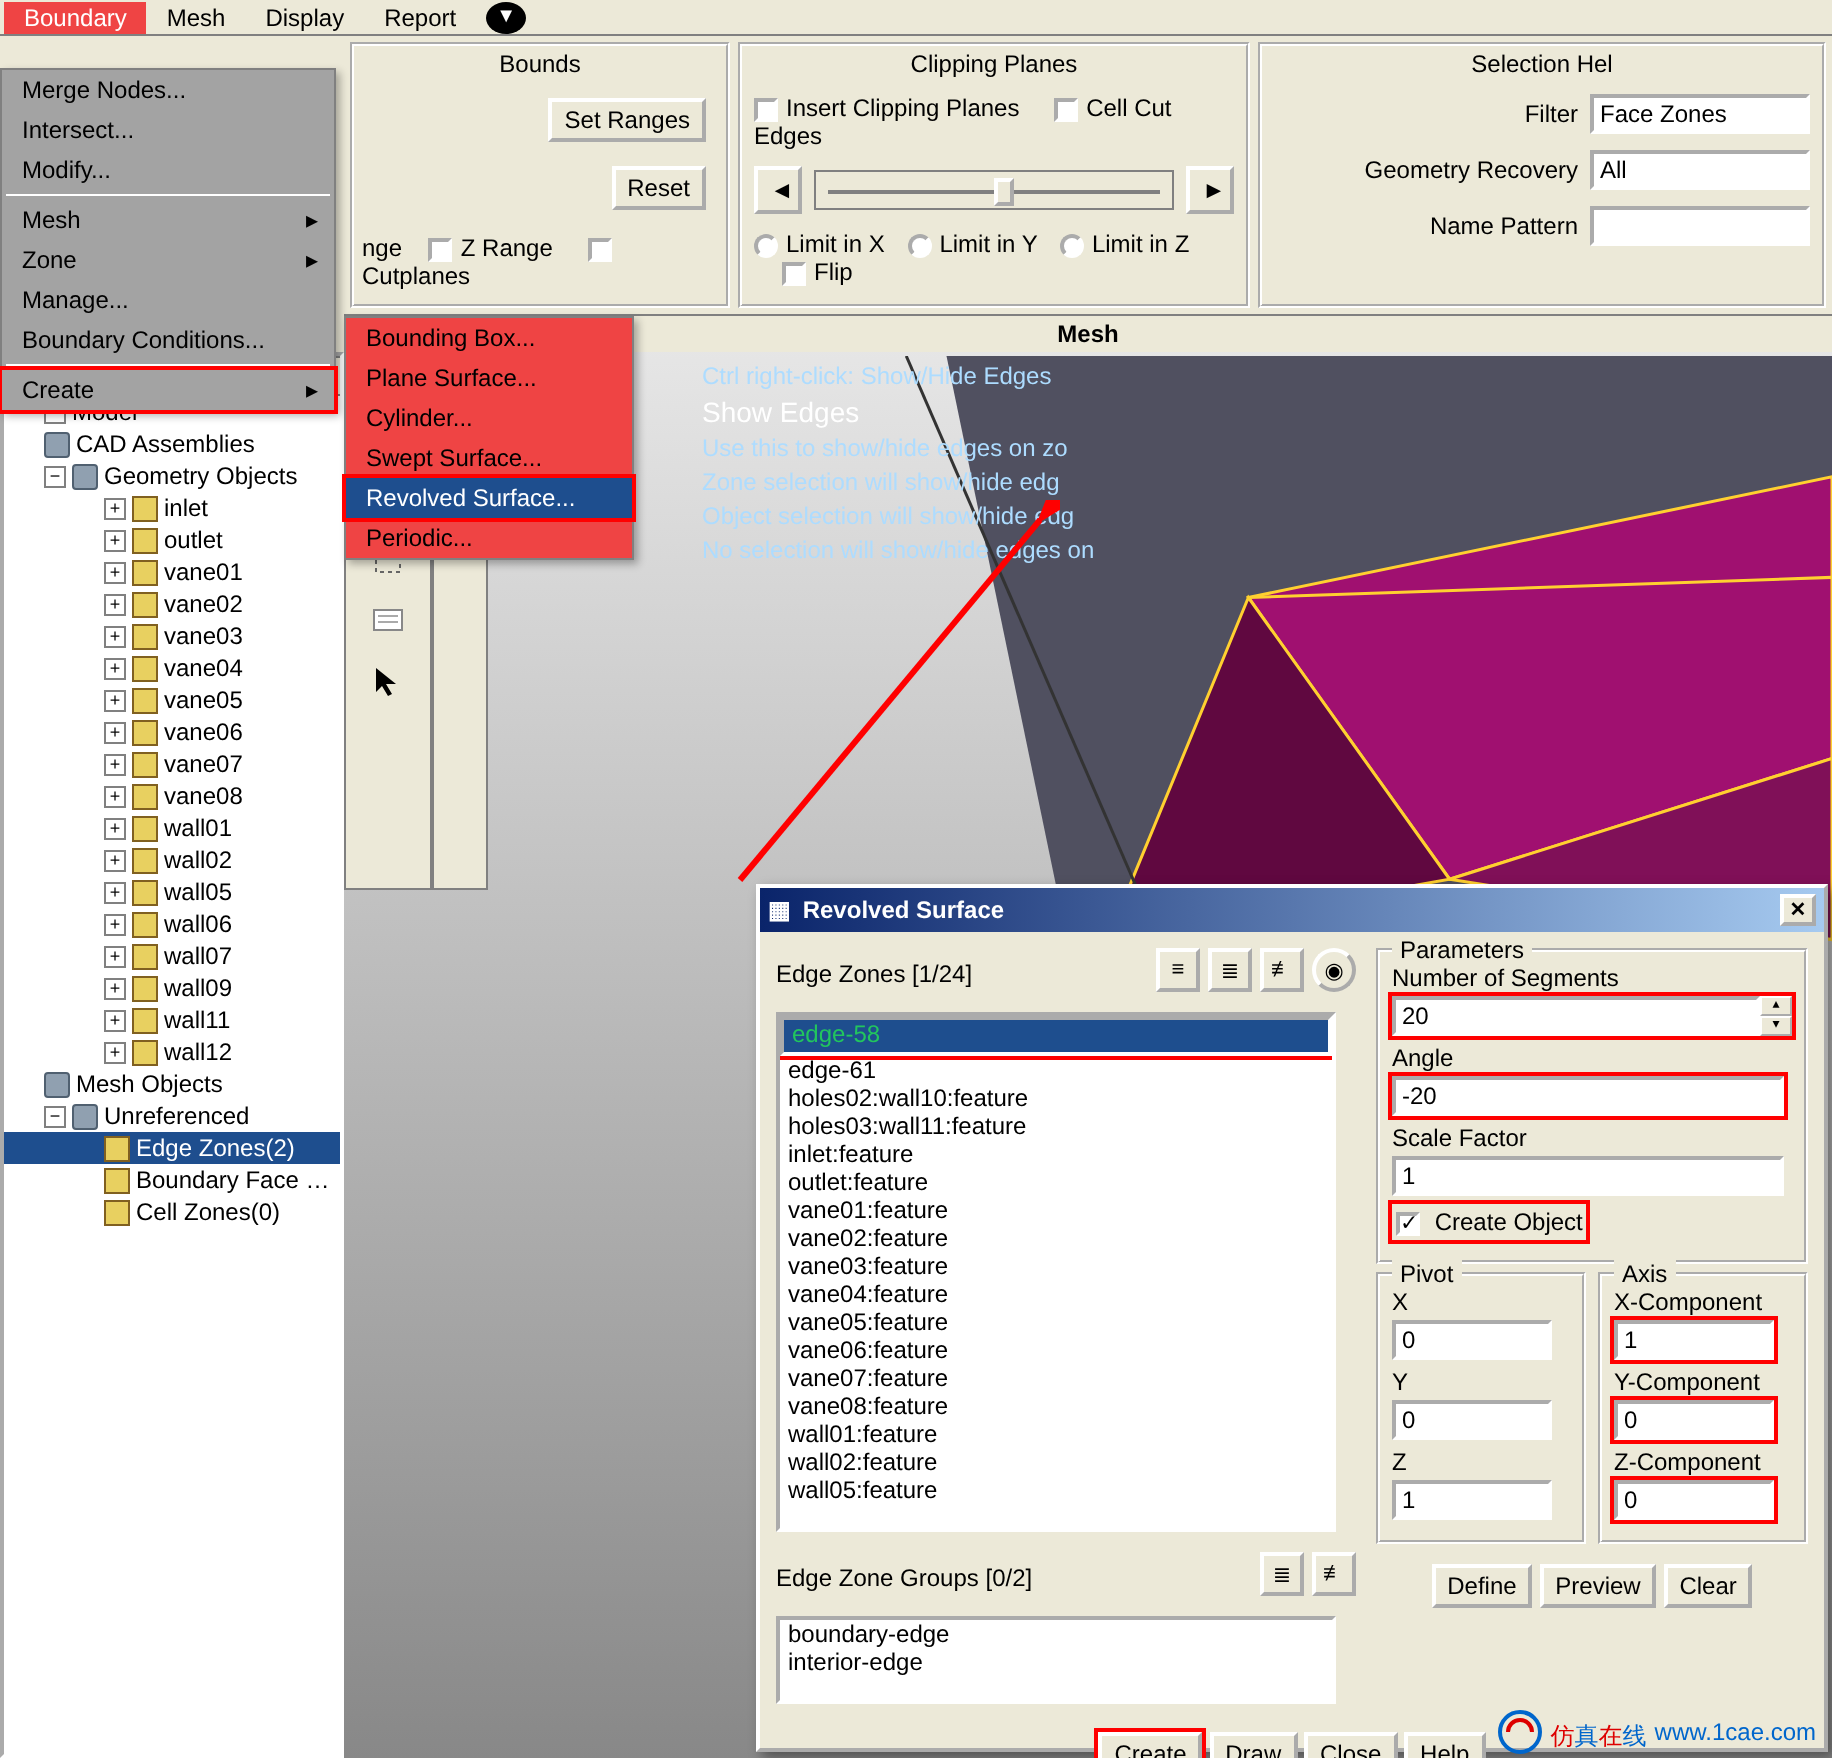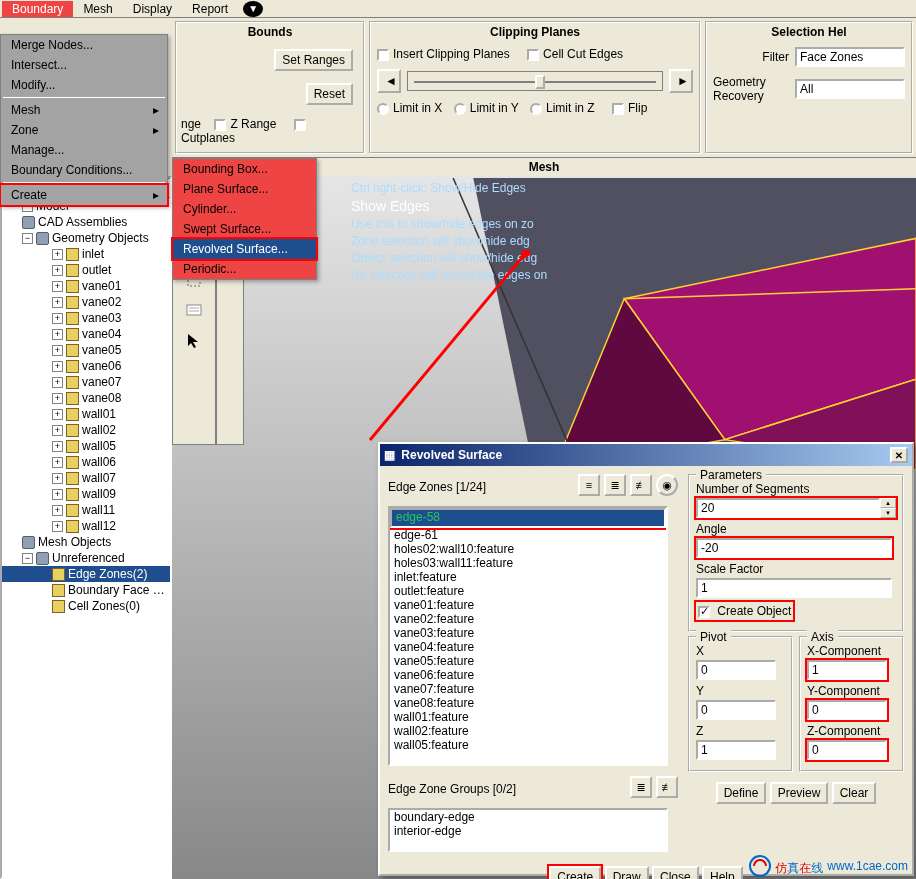--- a/index.html
+++ b/index.html
@@ -11,21 +11,21 @@
 .dropdown1{position:absolute;top:34px;left:0;width:168px;background:#a3a3a3;border:1px solid #808080;box-shadow:2px 2px 4px rgba(0,0,0,.3);z-index:100}
 .dropdown1 .item{padding:3px 10px;position:relative}
 .dropdown1 .item.sub::after{content:"▸";position:absolute;right:8px}
 .dropdown1 .sep{height:1px;background:#808080;margin:2px 2px;border-bottom:1px solid #fff}
 .dropdown1 .hl{outline:2px solid red}
 .dropdown2{position:absolute;top:158px;left:172px;width:145px;background:#ef4444;border:1px solid #808080;box-shadow:2px 2px 4px rgba(0,0,0,.3);z-index:100}
 .dropdown2 .item{padding:3px 10px}
 .dropdown2 .hl{background:#1e4e8e;color:#fff;outline:2px solid red}
 .ribbon{position:absolute;top:18px;left:172px;right:0;height:140px;background:#ece9d8;border-bottom:1px solid #808080;display:flex;padding:3px;gap:4px}
 .panel{border:2px groove #fff;padding:2px;position:relative}
-.panel-title{text-align:center;font-weight:bold;padding-bottom:4px}
+.panel-title{text-align:center;font-weight:normal;padding-bottom:4px}
 .btn{background:#ece9d8;border:2px outset #fff;padding:2px 6px;cursor:pointer}
 .chk{width:12px;height:12px;border:2px inset #fff;background:#fff;display:inline-block;vertical-align:middle;margin-right:4px}
 .rad{width:12px;height:12px;border:2px inset #fff;background:#fff;border-radius:50%;display:inline-block;vertical-align:middle;margin-right:4px}
 .inp{background:#fff;border:2px inset #fff;padding:1px 3px;height:20px;font-size:12px}
 .sel{background:#fff;border:2px inset #fff;padding:1px 3px;height:20px}
 .tree{position:absolute;top:176px;left:0;width:172px;bottom:0;background:#fff;border:2px inset #fff;overflow:hidden}
 .tree-hdr{background:#ece9d8;padding:2px 4px;border-top:1px solid #808080;border-bottom:1px solid #808080}
 .tree-item{padding:1px 2px 1px 20px;display:flex;align-items:center;gap:3px;white-space:nowrap}
 .tree-item.l2{}
 .tree-item.l3{padding-left:50px}
@@ -105,21 +105,21 @@
   <div class="panel" style="width:190px">
     <div class="panel-title">Bounds</div>
     <div style="text-align:right;padding:6px 8px"><button class="btn">Set Ranges</button></div>
     <div style="text-align:right;padding:6px 8px"><button class="btn">Reset</button></div>
     <div style="padding:6px 2px">
       <span style="margin-right:10px">nge</span>
       <span class="chk"></span><span>Z Range</span>
       <span style="margin-left:14px"><span class="chk"></span><span>Cutplanes</span></span>
     </div>
   </div>
-  <div class="panel" style="width:332px">
+  <div class="panel" style="width:256px">
     <div class="panel-title">Clipping Planes</div>
     <div style="padding:4px">
       <span class="chk"></span><span>Insert Clipping Planes</span>
       <span style="margin-left:14px"><span class="chk"></span><span>Cell Cut Edges</span></span>
     </div>
     <div style="display:flex;align-items:center;gap:6px;padding:4px">
       <button class="btn" style="width:24px;height:24px">◄</button>
       <div class="slider">
           <div class="track"></div>
           <div class="thumb"></div>
@@ -135,20 +135,24 @@
   </div>
   <div class="panel" style="flex:1">
     <div class="panel-title">Selection Hel</div>
     <div style="padding:4px;display:flex;align-items:center;gap:6px;justify-content:flex-end">
       <span>Filter</span>
       <input class="inp" style="flex: 1 1 0%; max-width: 110px;" value="Face Zones">
     </div>
     <div style="padding:4px;display:flex;align-items:center;gap:6px;justify-content:flex-end">
       <span>Geometry Recovery</span>
       <input class="inp" style="flex: 1 1 0%; max-width: 110px;" value="All">
+    </div>
+    <div style="padding:4px;display:flex;align-items:center;gap:6px;justify-content:flex-end">
+      <span>Name Pattern</span>
+      <input class="inp" style="flex: 1 1 0%; max-width: 110px;">
     </div>
   </div>
 </div>
 
 <div class="canvas">
   <div class="canvas-title">Mesh</div>
   <svg class="mesh-svg" viewBox="0 0 640 450">
     <polygon points="200,0 640,0 640,290 260,290" fill="#505060"></polygon>
     <polygon points="350,120 640,60 640,200 450,260" fill="#a01070" stroke="#ffd030" stroke-width="1.5"></polygon>
     <polygon points="350,120 450,260 280,290" fill="#600840" stroke="#ffd030" stroke-width="1.5"></polygon>

